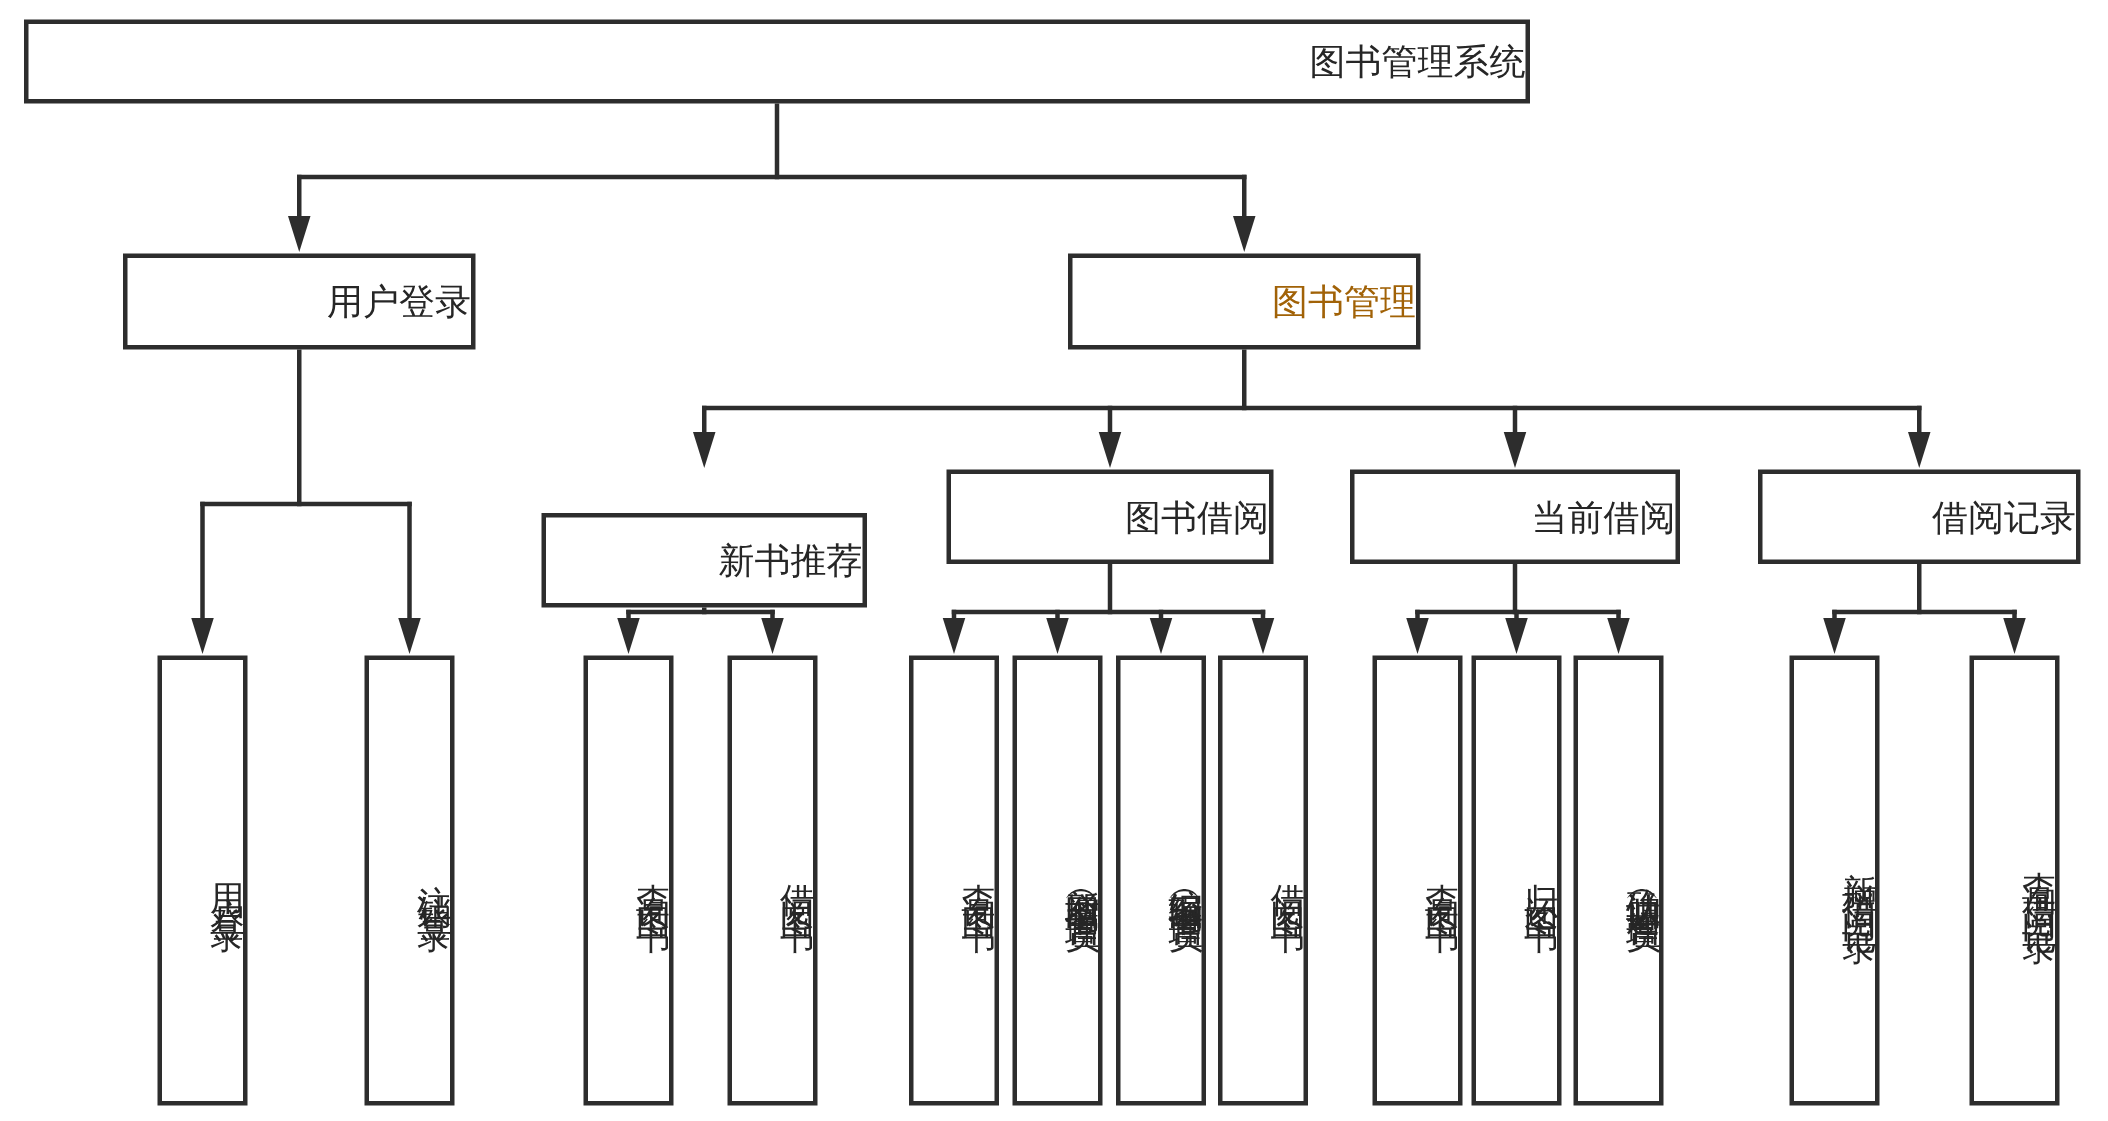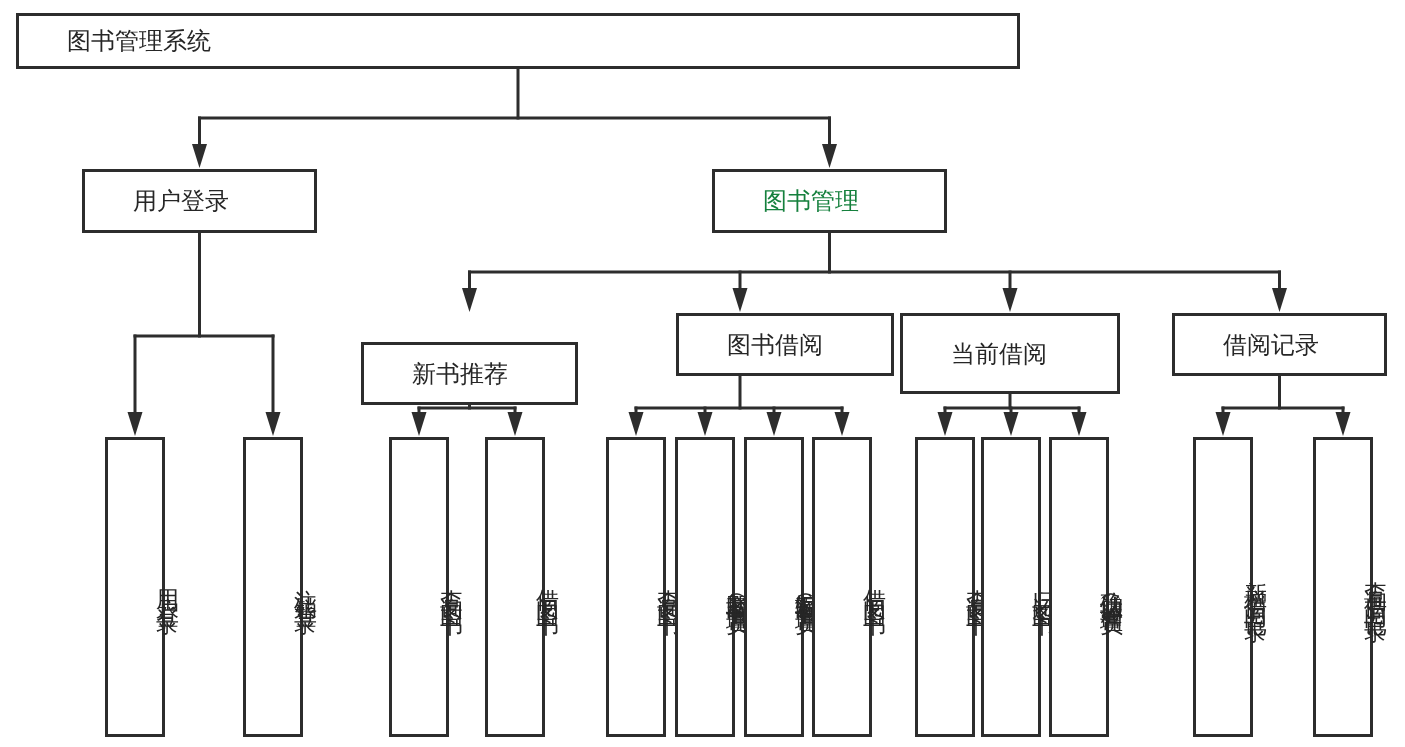--- a/index.html
+++ b/index.html
@@ -21,24 +21,23 @@
     top: 0;
     z-index: 1;
   }
   .node {
     position: absolute;
     box-sizing: border-box;
     border: 3px solid #2d2d2d;
     background: #ffffff;
     display: flex;
     align-items: center;
-    justify-content: flex-start;
+    justify-content: flex-end;
     color: #262626;
     z-index: 2;
-    padding-left: 48px;
   }
   .node .lbl {
     font-size: 24px;
     line-height: 1;
     white-space: nowrap;
   }
   .node.vertical .lbl {
     writing-mode: vertical-rl;
     text-orientation: mixed;
     font-size: 23px;
@@ -115,29 +114,29 @@
       <polygon points="1335.5,412 1350.5,412 1343,436" fill="#2d2d2d"></polygon>
     </svg>
   <div id="nodes">
       <div class="node" style="left: 16px; top: 13px; width: 1004px; height: 56px; border-color: rgb(45, 45, 45);">
         <span class="lbl" style="color: rgb(38, 38, 38);">图书管理系统</span>
       </div>
       <div class="node" style="left: 82px; top: 169px; width: 235px; height: 64px; border-color: rgb(45, 45, 45);">
         <span class="lbl" style="color: rgb(38, 38, 38);">用户登录</span>
       </div>
       <div class="node" style="left: 712px; top: 169px; width: 235px; height: 64px; border-color: rgb(45, 45, 45);">
-        <span class="lbl" style="color: #15803d;">图书管理</span>
+        <span class="lbl" style="color: #a16207;">图书管理</span>
       </div>
       <div class="node" style="left: 361px; top: 313px; width: 217px; height: 63px; border-color: rgb(45, 45, 45); margin-top: 29px;">
         <span class="lbl" style="color: rgb(38, 38, 38);">新书推荐</span>
       </div>
-      <div class="node" style="left: 631px; top: 313px; width: 218px; height: 63px; border-color: rgb(45, 45, 45); margin-left: 45px;">
+      <div class="node" style="left: 631px; top: 313px; width: 218px; height: 63px; border-color: rgb(45, 45, 45);">
         <span class="lbl" style="color: rgb(38, 38, 38);">图书借阅</span>
       </div>
-      <div class="node" style="left: 900px; top: 313px; width: 220px; height: 81px; border-color: rgb(45, 45, 45);">
+      <div class="node" style="left: 900px; top: 313px; width: 220px; height: 63px; border-color: rgb(45, 45, 45);">
         <span class="lbl" style="color: rgb(38, 38, 38);">当前借阅</span>
       </div>
       <div class="node" style="left: 1172px; top: 313px; width: 215px; height: 63px; border-color: rgb(45, 45, 45);">
         <span class="lbl" style="color: rgb(38, 38, 38);">借阅记录</span>
       </div>
       <div class="node vertical" style="left: 105px; top: 437px; width: 60px; height: 300px; border-color: rgb(45, 45, 45);">
         <span class="lbl" style="color: rgb(38, 38, 38); letter-spacing: 8px;">用户登录</span>
       </div>
       <div class="node vertical" style="left: 243px; top: 437px; width: 60px; height: 300px; border-color: rgb(45, 45, 45);">
         <span class="lbl" style="color: rgb(38, 38, 38); letter-spacing: 8px;">注销登录</span>

